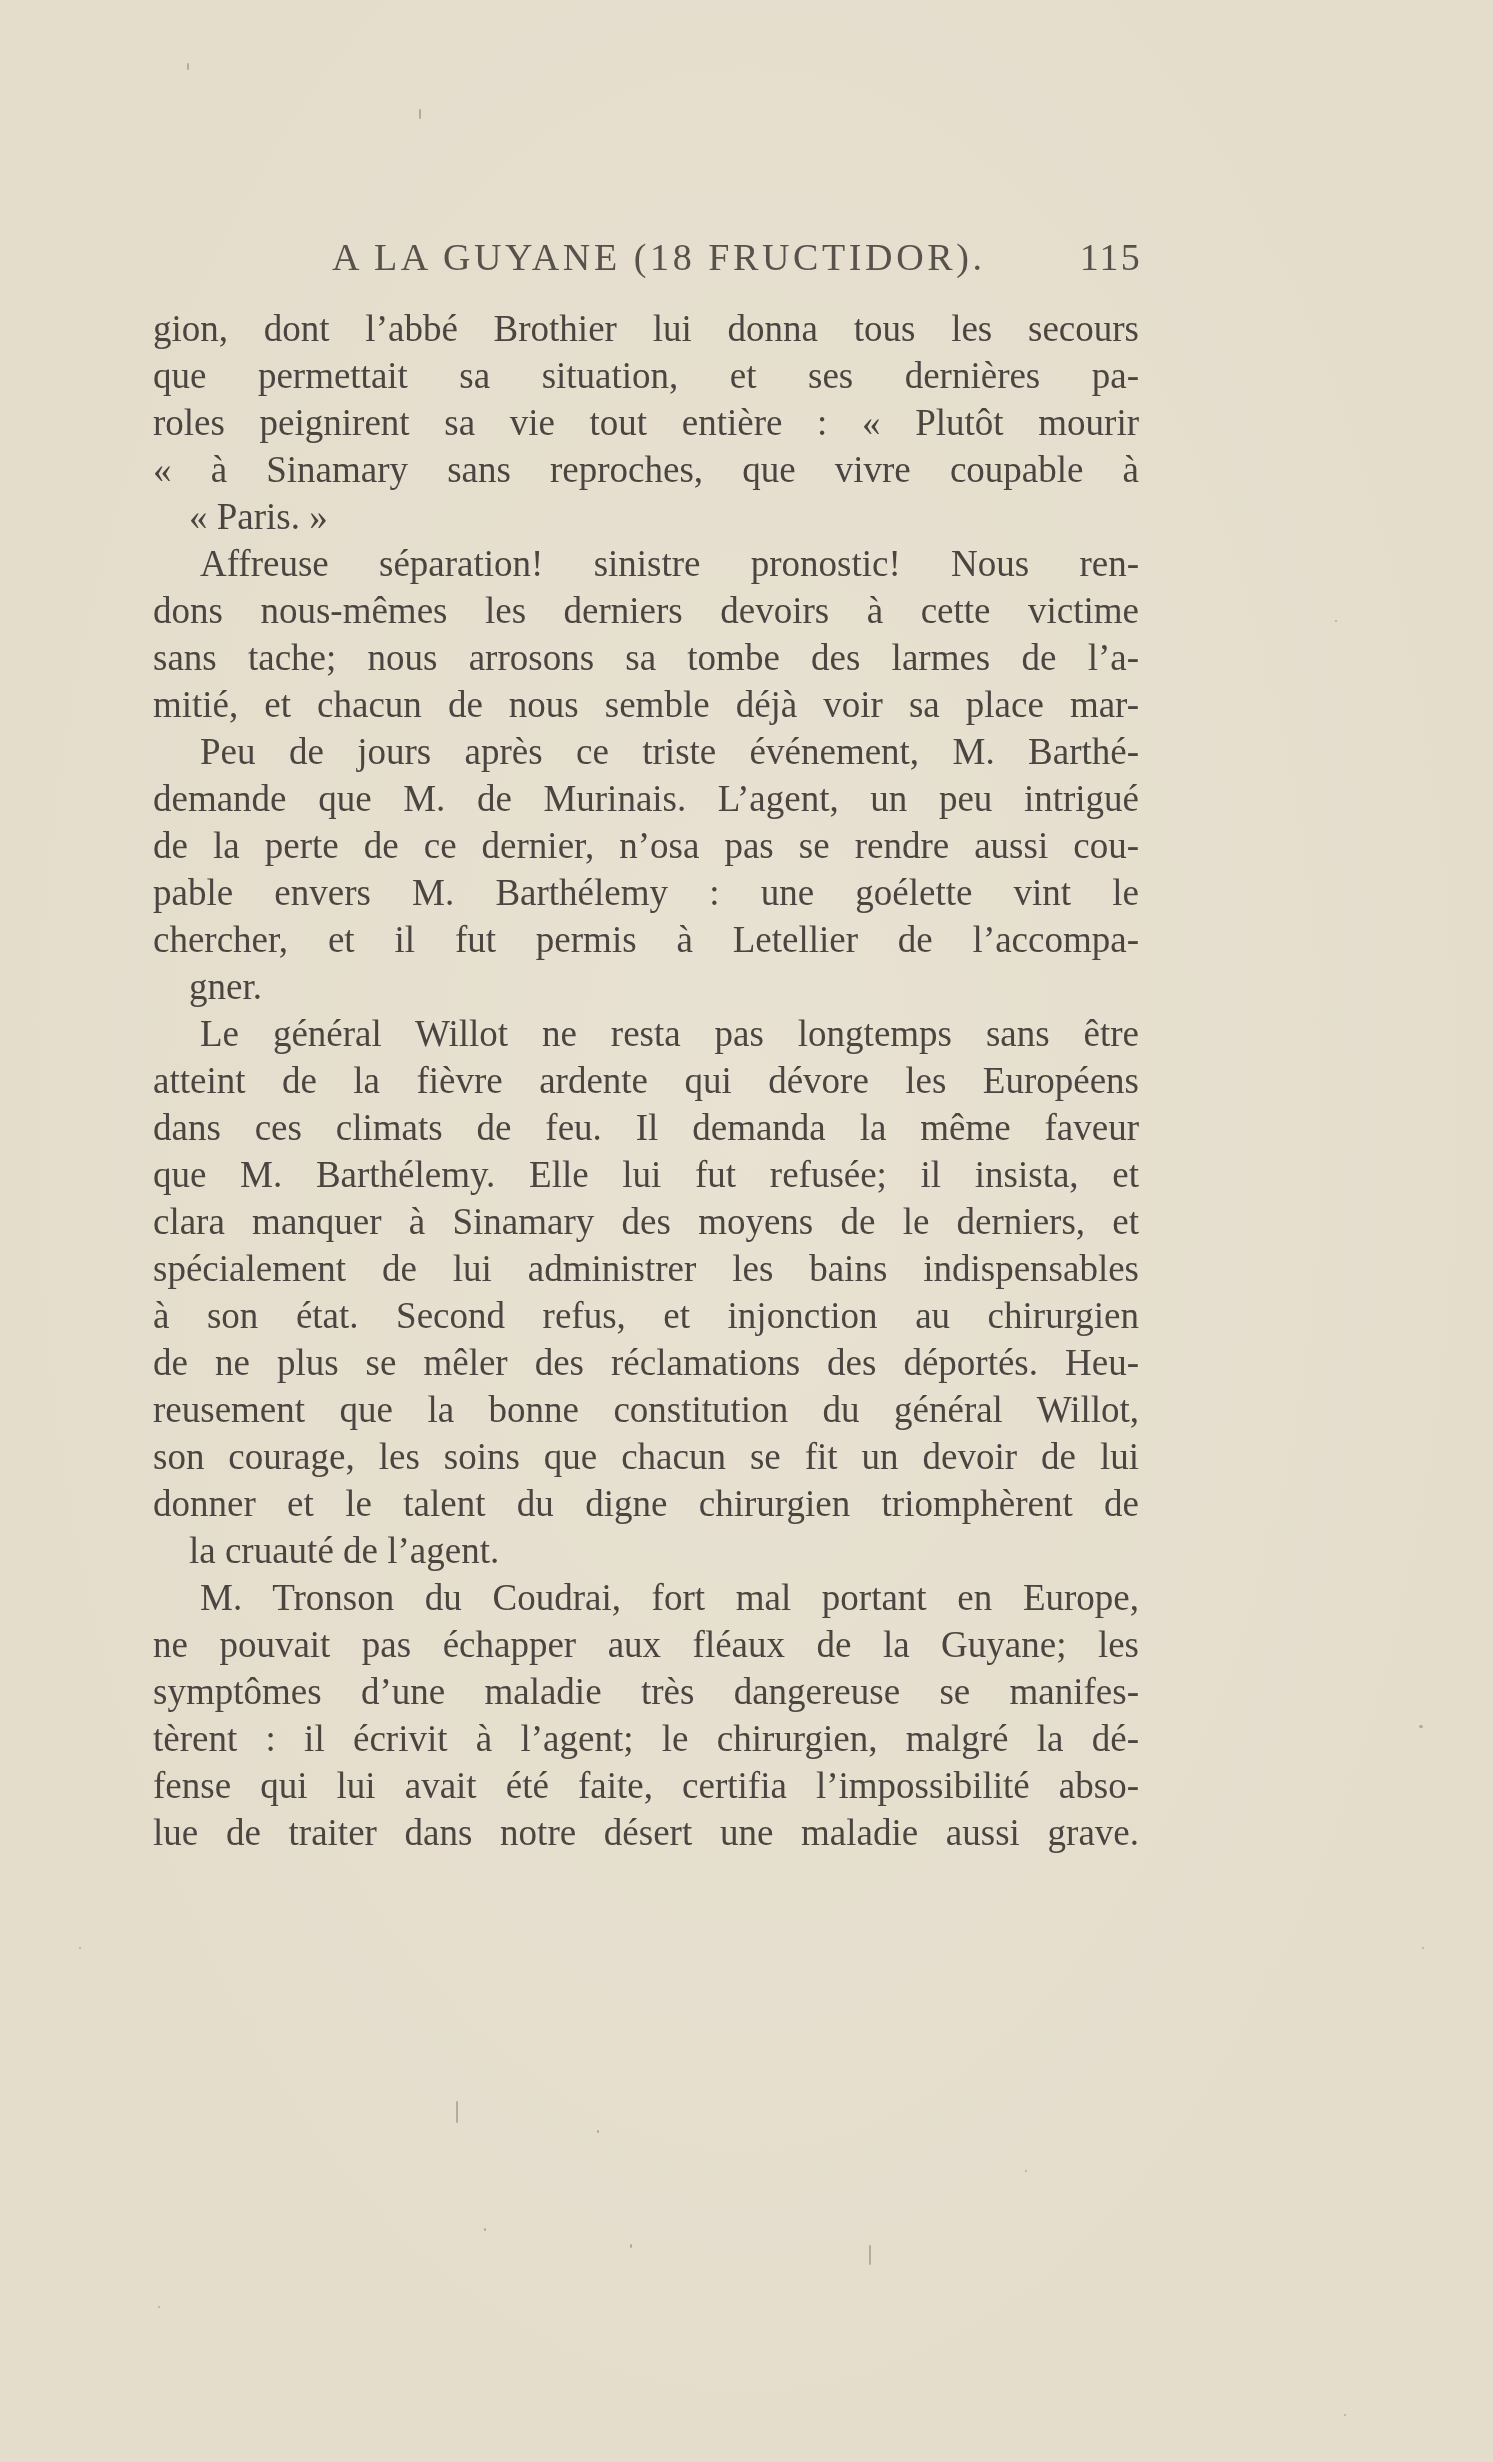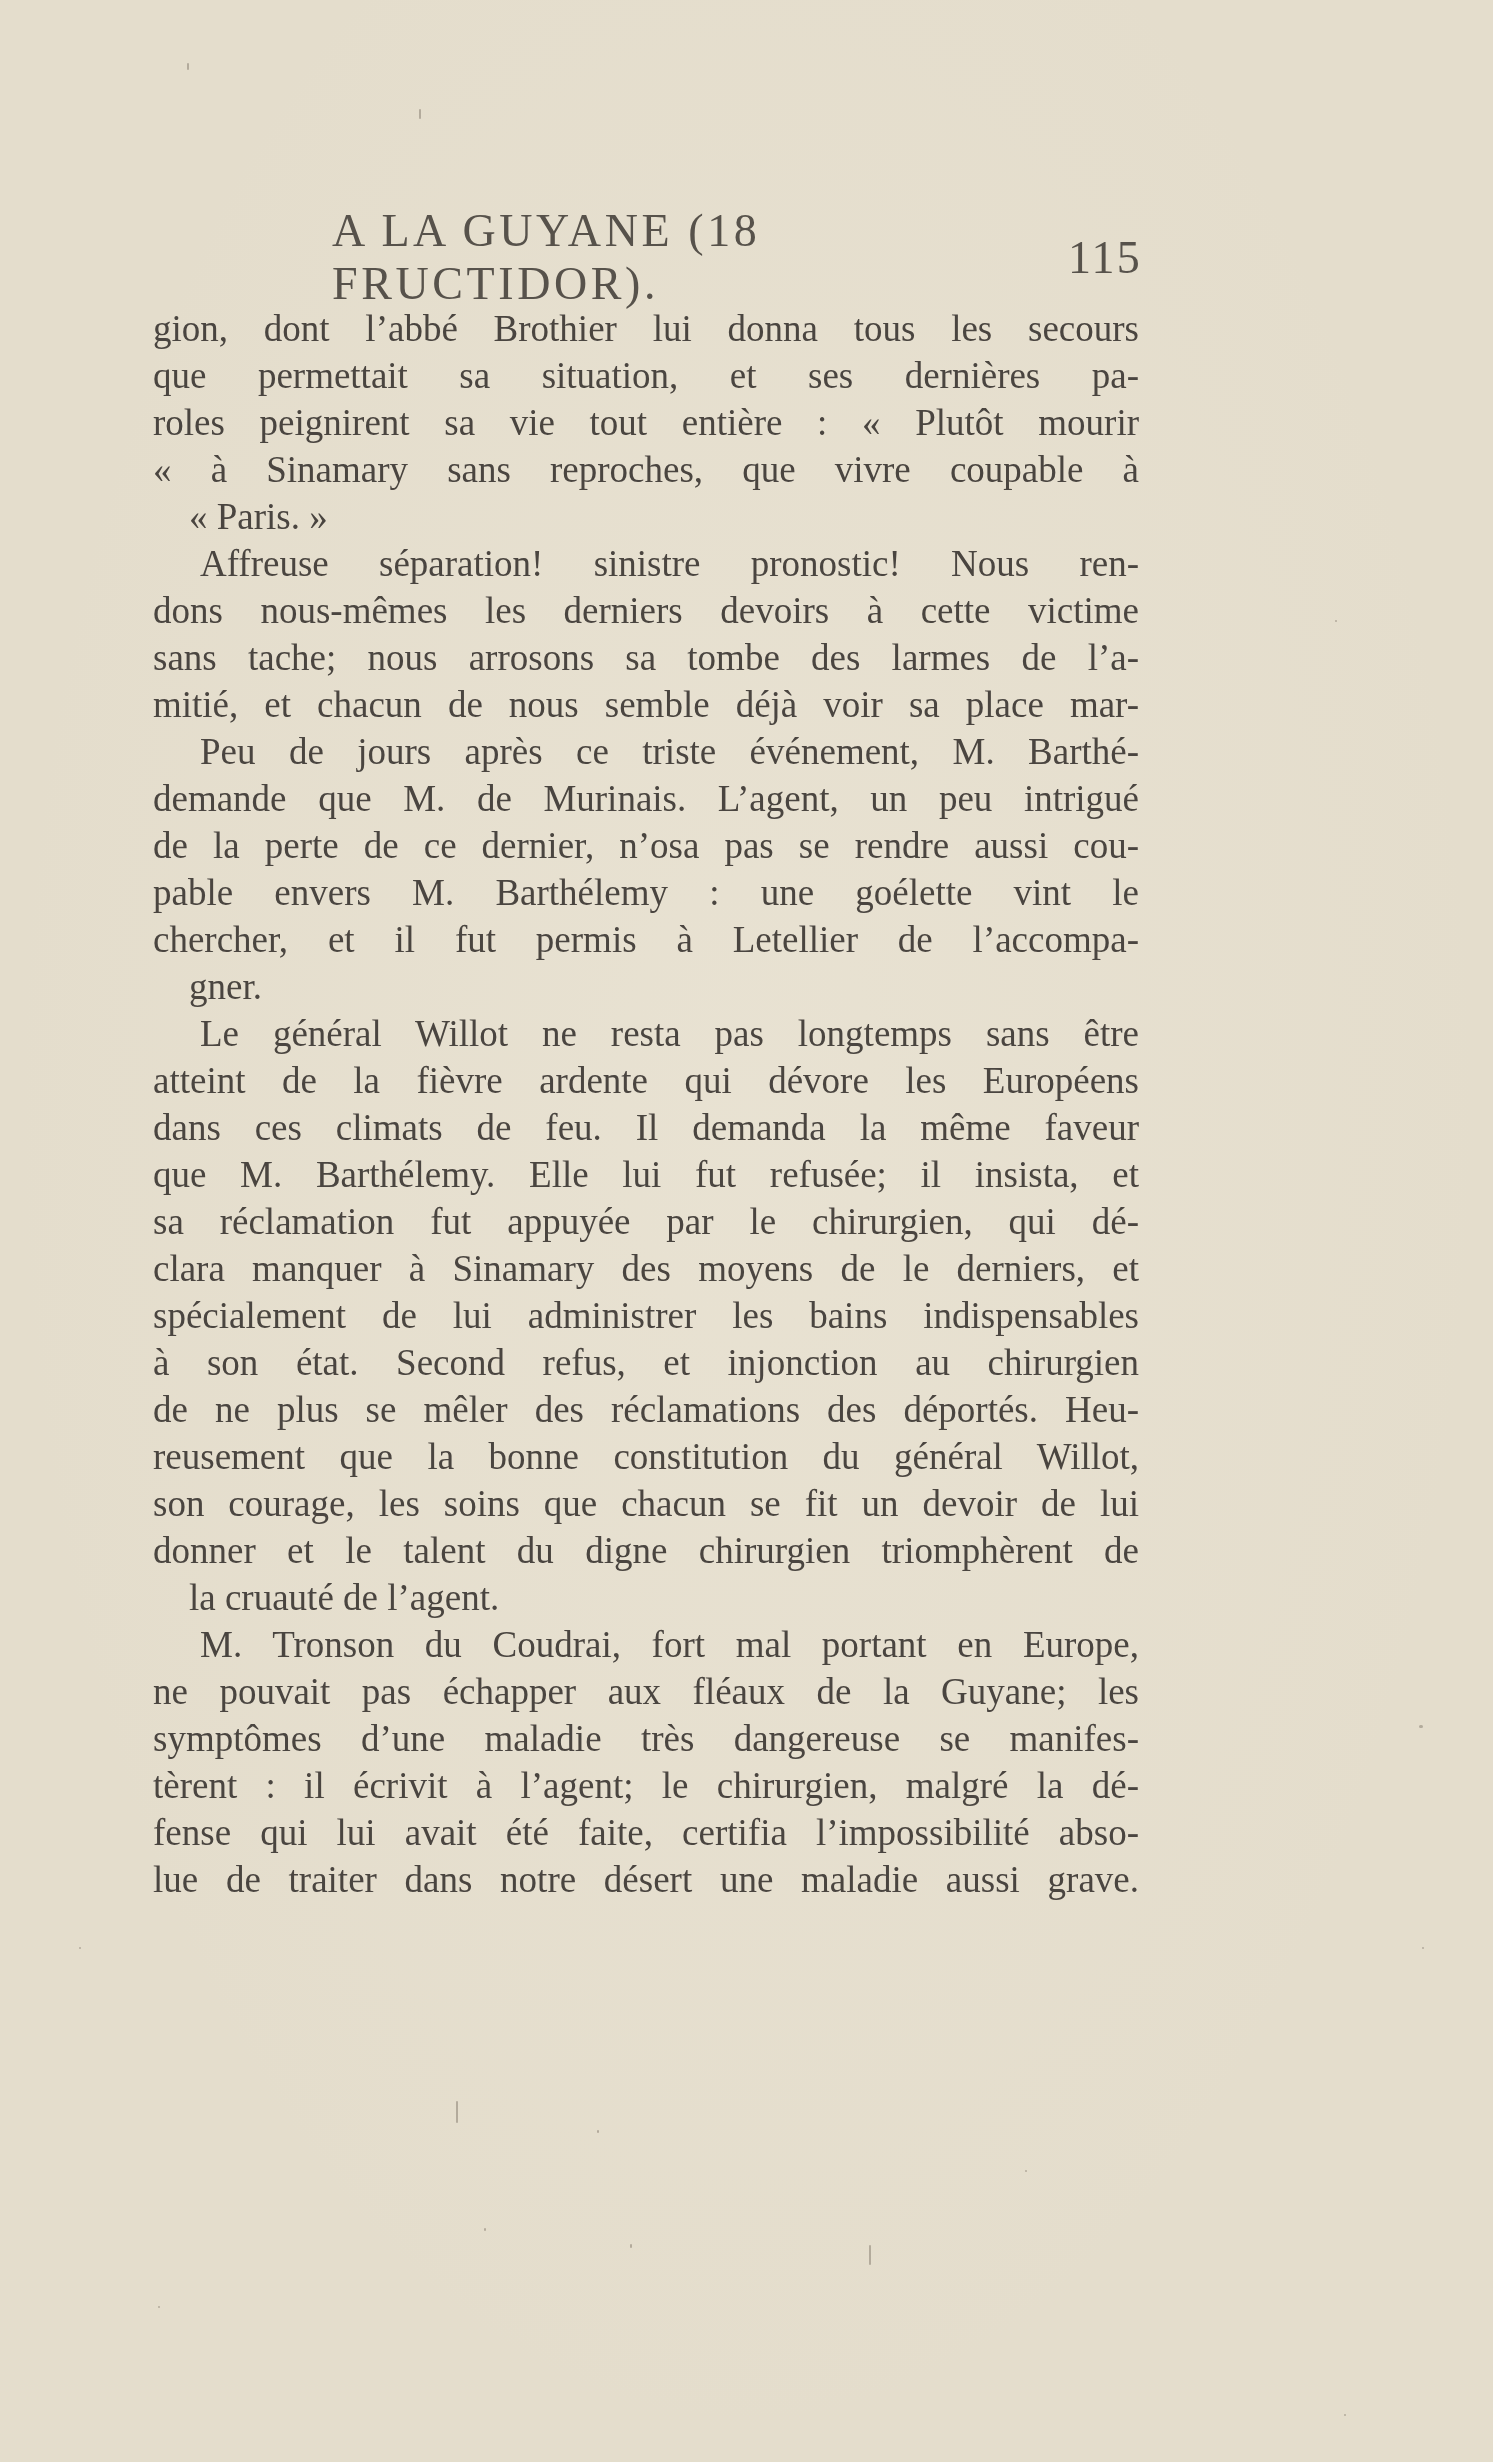--- a/index.html
+++ b/index.html
@@ -27,21 +27,21 @@
     .running-head {
       position: absolute;
       left: 332px;
       top: 235px;
       width: 810px;
       height: 44px;
       display: flex;
       justify-content: space-between;
       align-items: center;
       font-family: "Liberation Serif", "DejaVu Serif", serif;
-      font-size: 46px;
+      font-size: 38px;
       letter-spacing: 3.6px;
       color: #57524b;
     }
     .running-head .folio {
       letter-spacing: 2.2px;
     }
     .text-block {
       position: absolute;
       left: 153px;
       top: 305px;
@@ -106,21 +106,20 @@
       <div class="line">pable envers M. Barthélemy : une goélette vint le</div>
       <div class="line">chercher, et il fut permis à Letellier de l’accompa-</div>
       <div class="line last">gner.</div>
     </div>
 
     <div>
       <div class="line indent">Le général Willot ne resta pas longtemps sans être</div>
       <div class="line">atteint de la fièvre ardente qui dévore les Européens</div>
       <div class="line">dans ces climats de feu. Il demanda la même faveur</div>
       <div class="line">que M. Barthélemy. Elle lui fut refusée; il insista, et</div>
-      <div class="line">sa réclamation fut appuyée par le chirurgien, qui dé-</div>
       <div class="line">clara manquer à Sinamary des moyens de le derniers, et</div>
       <div class="line">spécialement de lui administrer les bains indispensables</div>
       <div class="line">à son état. Second refus, et injonction au chirurgien</div>
       <div class="line">de ne plus se mêler des réclamations des déportés. Heu-</div>
       <div class="line">reusement que la bonne constitution du général Willot,</div>
       <div class="line">son courage, les soins que chacun se fit un devoir de lui</div>
       <div class="line">donner et le talent du digne chirurgien triomphèrent de</div>
       <div class="line last">la cruauté de l’agent.</div>
     </div>
 

